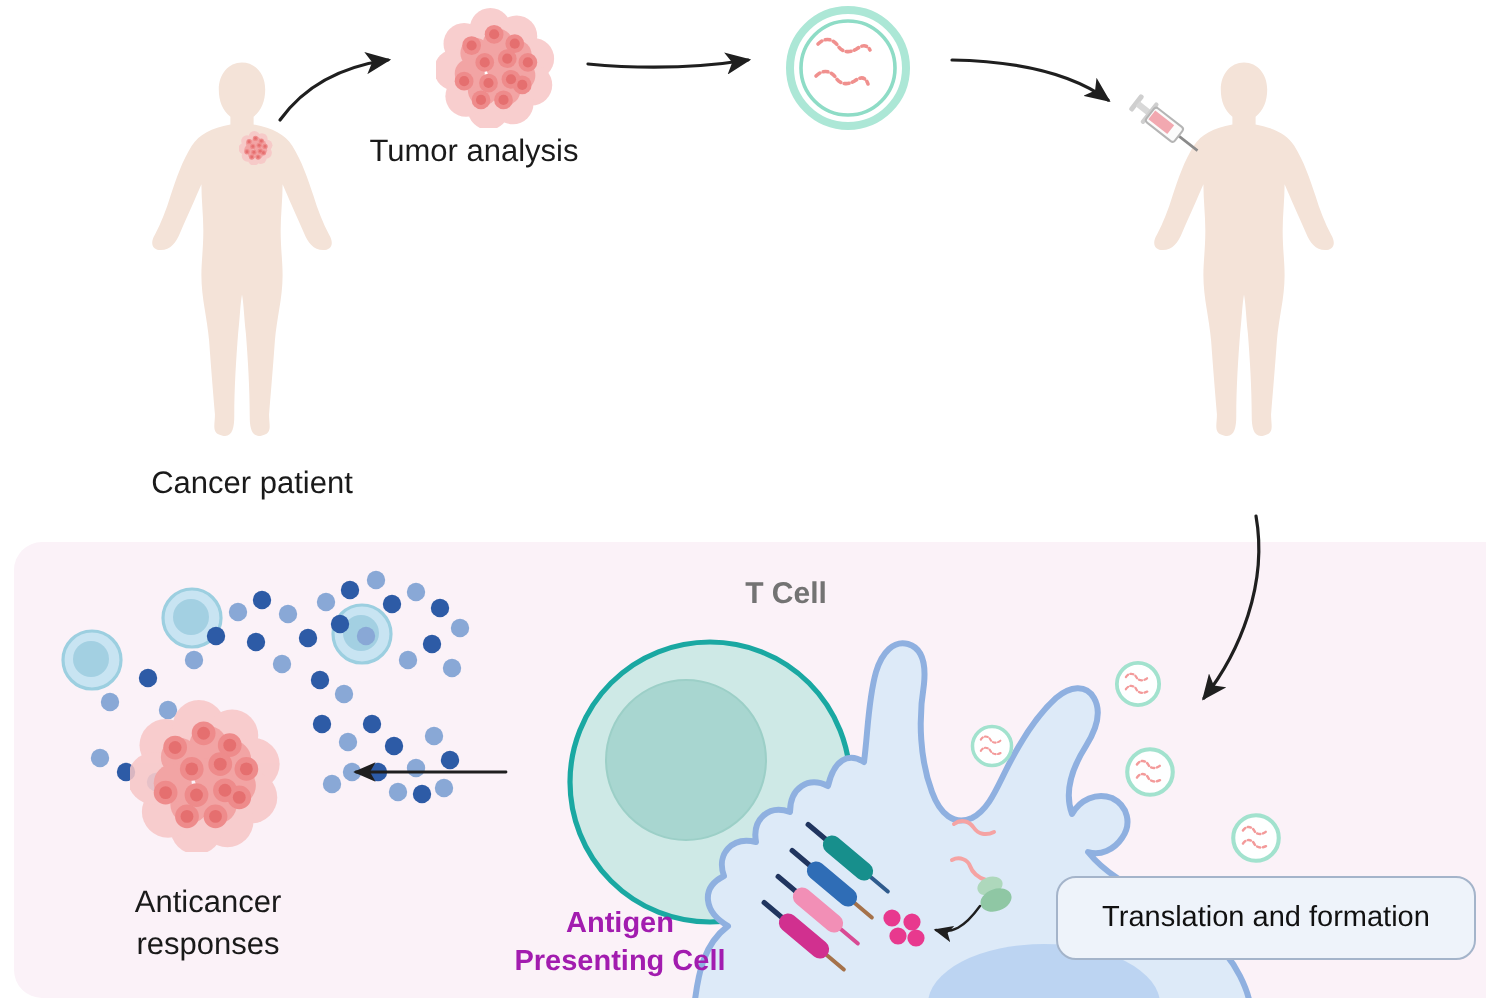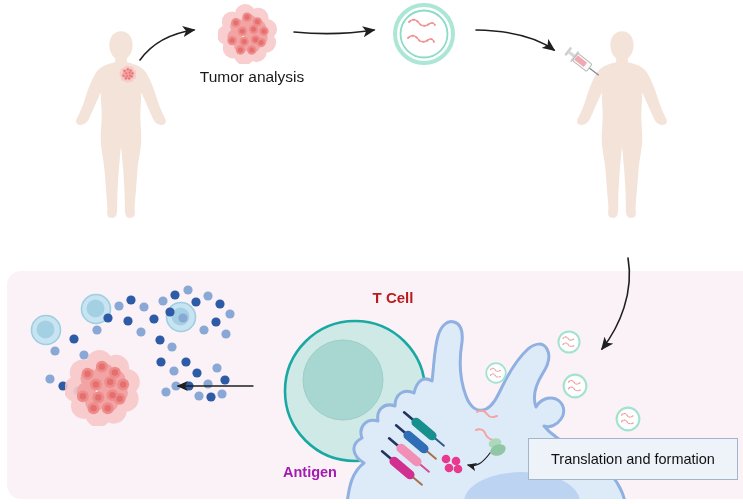--- a/index.html
+++ b/index.html
@@ -3,25 +3,25 @@
 <meta charset="utf-8">
 <style>
   html,body{margin:0;padding:0;background:#fff;}
   .stage{position:relative;width:743px;height:504px;background:#ffffff;overflow:hidden;
          font-family:"Liberation Sans",sans-serif;}
   .panel{position:absolute;left:7px;top:271px;width:736px;height:228px;
          background:#fbf2f8;border-radius:14px 0 0 14px;}
   svg.gfx{position:absolute;left:0;top:0;}
   .lbl{position:absolute;transform:translate(-50%,-50%);font-size:15.5px;color:#1a1a1a;
        text-align:center;white-space:nowrap;line-height:19px;}
-  .lbl.teal{color:#b91c1c;font-weight:bold;font-size:15px;}
+  .lbl.teal{color:#737373;font-weight:bold;font-size:15px;}
   .lbl.purple{color:#a21caf;font-weight:bold;font-size:14.5px;line-height:19px;}
   .lbl.two{line-height:21px;}
   .callout{position:absolute;left:528px;top:438px;width:208px;height:40px;
-           background:#eef3fa;border:1.5px solid #a4b4ca;border-radius:0;
+           background:#eef3fa;border:1.5px solid #a4b4ca;border-radius:10px;
            display:flex;flex-direction:column;align-items:center;justify-content:center;
            font-size:14.5px;line-height:18px;color:#111;}
 </style>
 </head>
 <body>
 
 <div class="stage">
 
   <div class="panel"></div>
 
@@ -251,29 +251,35 @@
           <use href="#particle" x="556" y="329" width="26" height="26"></use>
           <use href="#particle" x="561" y="372" width="28" height="28"></use>
           <use href="#particle" x="614" y="405" width="28" height="28"></use>
           <use href="#particle" x="484" y="361" width="24" height="24"></use>
         </g>
     </g>
 
     <path d="M628 258 C634 292 620 326 602 349" fill="none" stroke="#1f1f1f" stroke-width="1.6" stroke-linecap="round" marker-end="url(#ah)"></path>
   </svg>
 
-  <div class="lbl" style="left:252px;top:76px">Tumor analysis</div>
-
-
+  <div class="lbl" style="left:237px;top:76px">Tumor analysis</div>
+
+
+  <div class="lbl" style="left:126px;top:242px">Cancer patient</div>
 
 
   <div class="lbl teal" style="left:393px;top:297px">T Cell</div>
 
   <div class="lbl purple" style="left:310px;top:472px">
     <div>Antigen</div>
+    <div>Presenting Cell</div>
   </div>
 
+  <div class="lbl two" style="left:104px;top:462px">
+    <div>Anticancer</div>
+    <div>responses</div>
+  </div>
 
   <div class="callout">
     <div>Translation and formation</div>
   </div>
 
 </div>
 
 </body></html>

